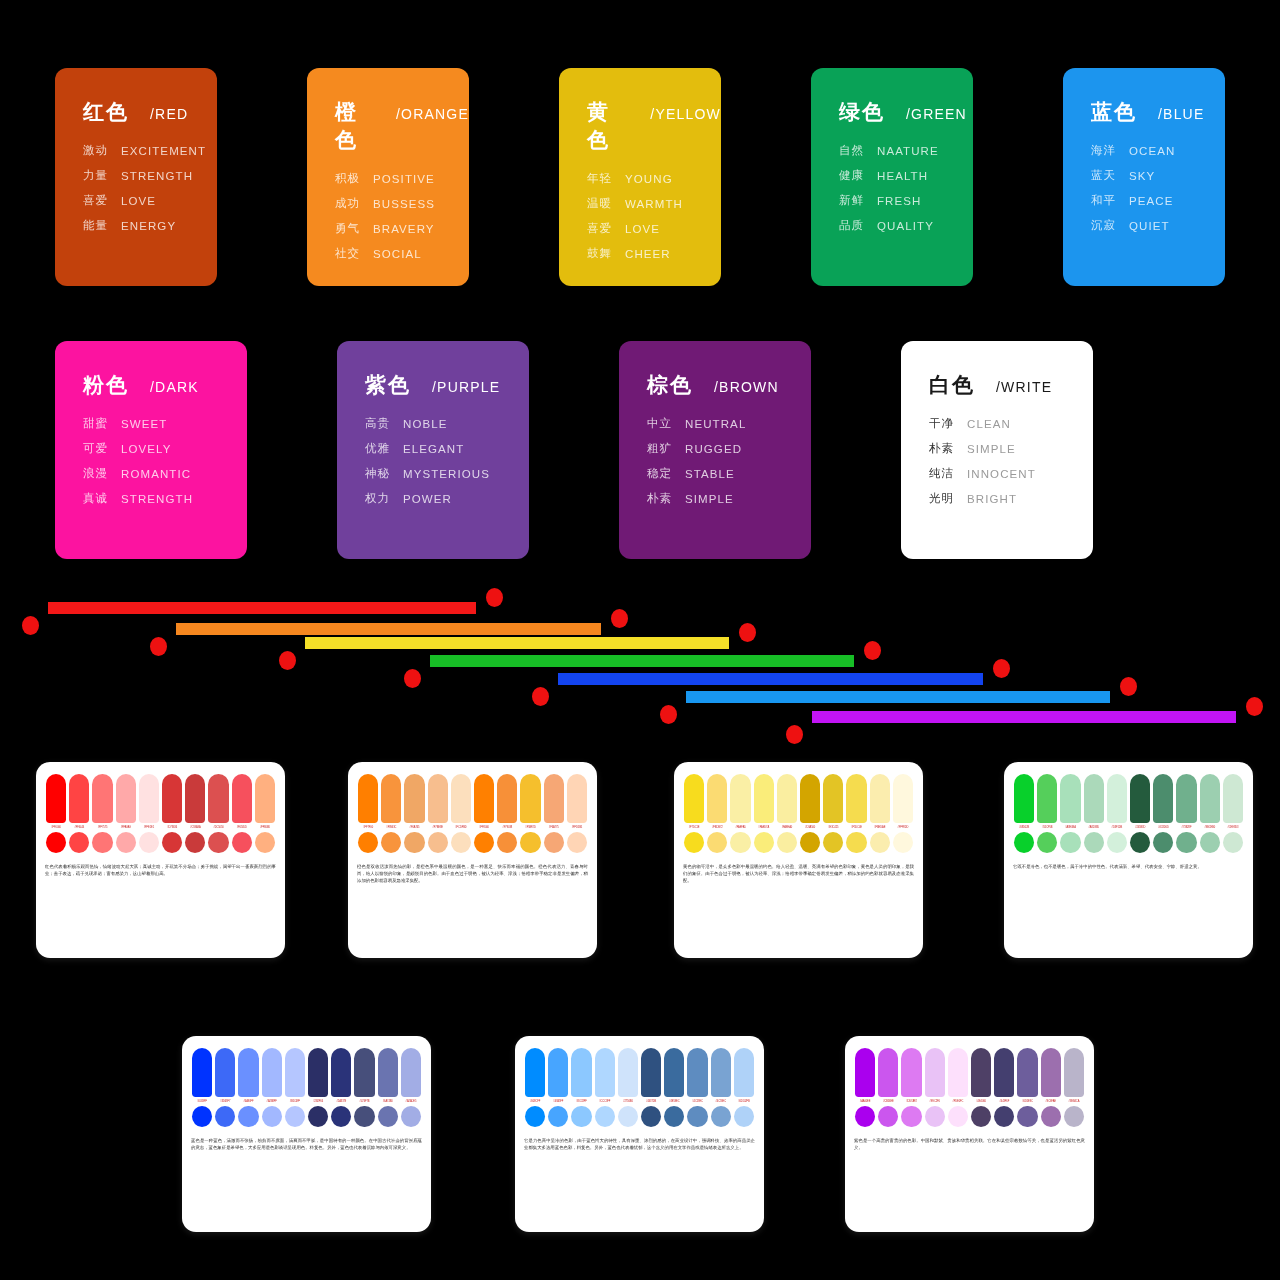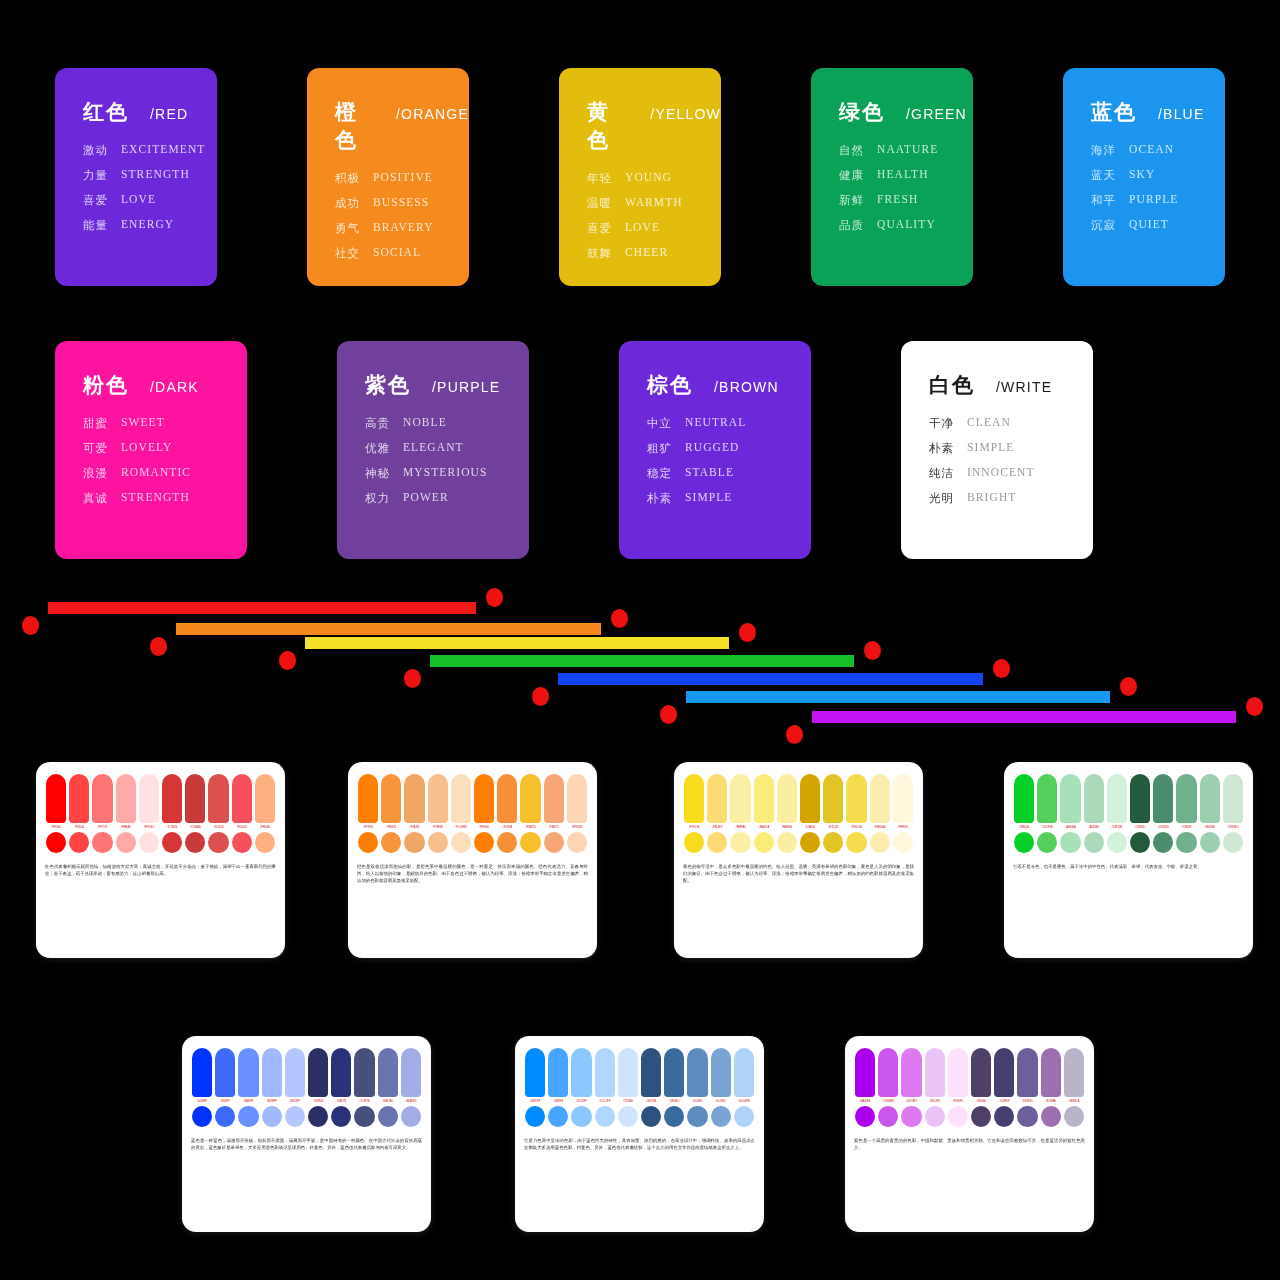--- a/index.html
+++ b/index.html
@@ -25,21 +25,21 @@
   .card-title .cn {
     font-size: 21px; font-weight: bold; letter-spacing: 2px;
     color: #ffffff;
   }
   .card-title .en {
     font-size: 14px; letter-spacing: 1.2px; margin-left: 21px;
     color: #ffffff;
   }
   .card.white-card .card-title .cn,
   .card.white-card .card-title .en { color: #1a1a1a; }
-  .kv { display: flex; align-items: flex-start; margin-bottom: 10px; font-family: Liberation Serif, serif; }
+  .kv { display: flex; align-items: center; margin-bottom: 10px; }
   .kv .k {
     font-size: 11.5px; letter-spacing: 1px; width: 38px;
     color: rgba(255,255,255,0.78);
   }
   .kv .v {
     font-size: 11.5px; letter-spacing: 1.1px;
     color: rgba(255,255,255,0.78);
   }
   .card.white-card .kv .k { color: #333333; }
   .card.white-card .kv .v { color: #9a9a9a; }
@@ -95,21 +95,21 @@
     color: #8d8d8d;
   }
 </style>
 </head>
 <body>
 
 <div id="stage">
 
   <div class="cards-grid">
     <div class="card-row row1" id="row1">
-        <div class="card" style="background: #6d28d9;">
+        <div class="card" style="background: #c2410c;">
           <div class="card-title">
             <span class="cn">红色</span>
             <span class="en">/RED</span>
           </div>
           <div class="kv">
             <span class="k">激动</span>
             <span class="v">EXCITEMENT</span>
           </div>
           <div class="kv">
             <span class="k">力量</span>
@@ -198,21 +198,21 @@
           <div class="kv">
             <span class="k">海洋</span>
             <span class="v">OCEAN</span>
           </div>
           <div class="kv">
             <span class="k">蓝天</span>
             <span class="v">SKY</span>
           </div>
           <div class="kv">
             <span class="k">和平</span>
-            <span class="v">PURPLE</span>
+            <span class="v">PEACE</span>
           </div>
           <div class="kv">
             <span class="k">沉寂</span>
             <span class="v">QUIET</span>
           </div>
         </div>
       </div>
     <div class="card-row row2" id="row2">
         <div class="card" style="background: rgb(252, 19, 160);">
           <div class="card-title">
@@ -251,21 +251,21 @@
           </div>
           <div class="kv">
             <span class="k">神秘</span>
             <span class="v">MYSTERIOUS</span>
           </div>
           <div class="kv">
             <span class="k">权力</span>
             <span class="v">POWER</span>
           </div>
         </div>
-        <div class="card" style="background: #6d28d9;">
+        <div class="card" style="background: #701a75;">
           <div class="card-title">
             <span class="cn">棕色</span>
             <span class="en">/BROWN</span>
           </div>
           <div class="kv">
             <span class="k">中立</span>
             <span class="v">NEUTRAL</span>
           </div>
           <div class="kv">
             <span class="k">粗犷</span>

